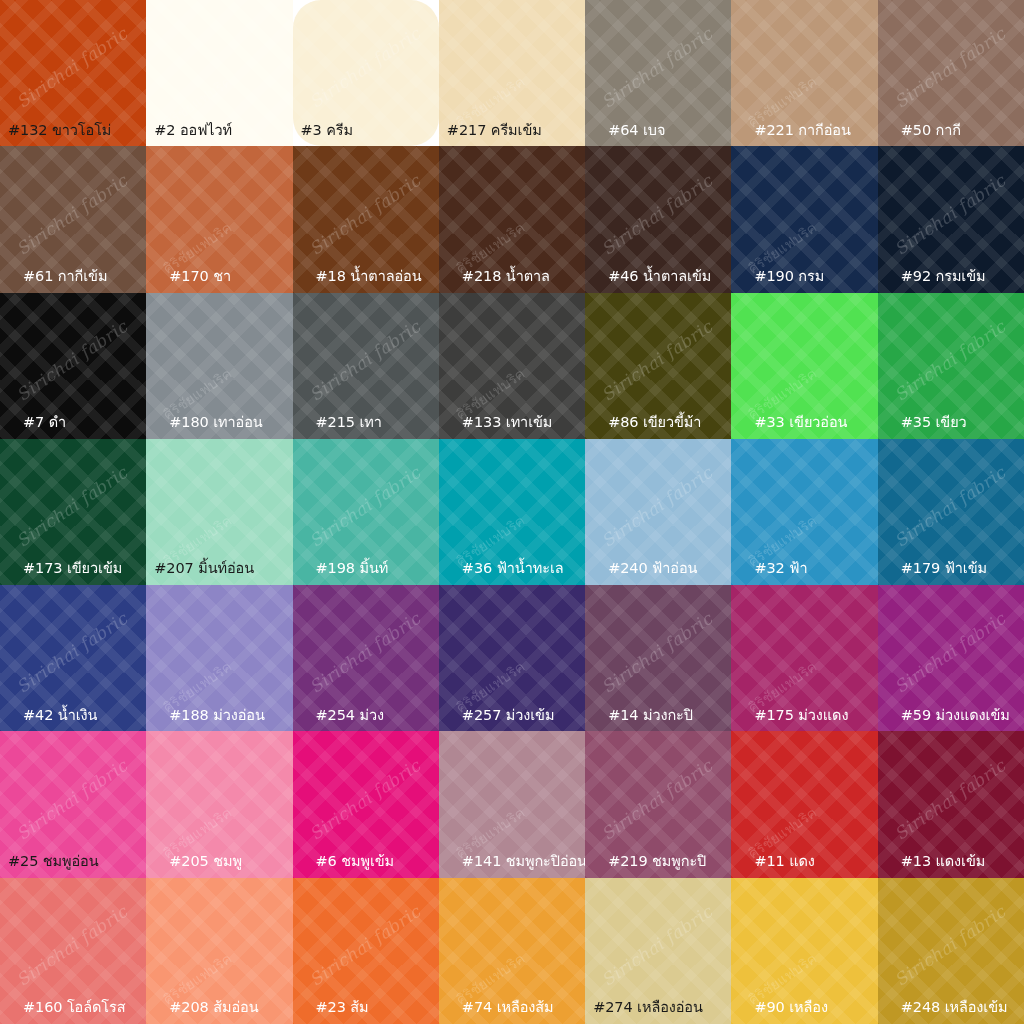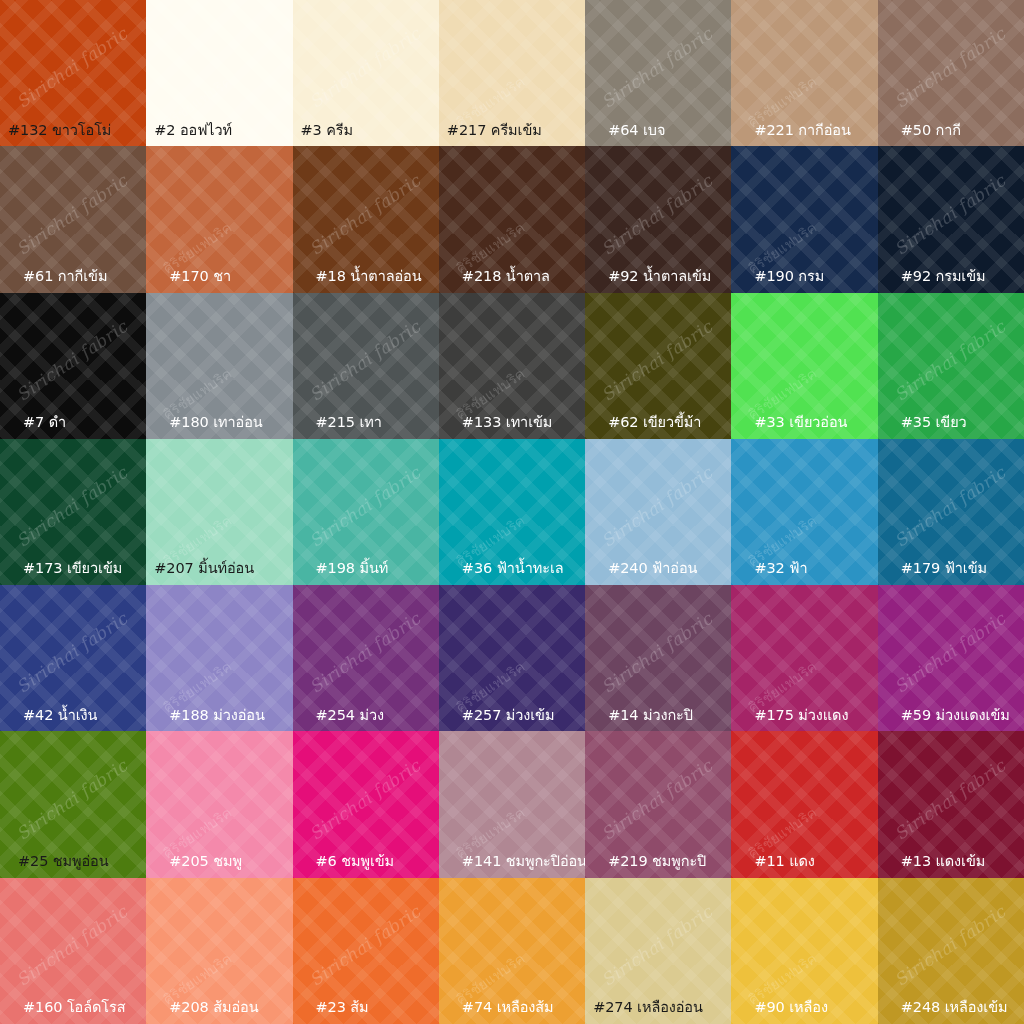--- a/index.html
+++ b/index.html
@@ -98,21 +98,21 @@
     <div class="swatch" style="background: #c2410c;">
       <div class="wm-lines"></div>
       <div class="wm-text">Sirichai fabric</div>
       <div class="swatch-label label-dark">#132 ขาวโอโม่</div>
     </div>
     <div class="swatch" style="background: rgb(255, 252, 242);">
       <div class="wm-lines"></div>
       <div class="wm-text-th">ศิริชัยแฟบริค</div>
       <div class="swatch-label label-dark">#2 ออฟไวท์</div>
     </div>
-    <div class="swatch" style="background: rgb(250, 240, 214);">
+    <div class="swatch" style="background: rgb(250, 240, 214); border-radius: 28px;">
       <div class="wm-lines"></div>
       <div class="wm-text">Sirichai fabric</div>
       <div class="swatch-label label-dark">#3 ครีม</div>
     </div>
     <div class="swatch" style="background: rgb(240, 220, 180);">
       <div class="wm-lines"></div>
       <div class="wm-text-th">ศิริชัยแฟบริค</div>
       <div class="swatch-label label-dark">#217 ครีมเข้ม</div>
     </div>
     <div class="swatch" style="background: rgb(135, 127, 114);">
@@ -146,21 +146,21 @@
       <div class="swatch-label label-light">#18 น้ำตาลอ่อน</div>
     </div>
     <div class="swatch" style="background: rgb(74, 42, 28);">
       <div class="wm-lines"></div>
       <div class="wm-text-th">ศิริชัยแฟบริค</div>
       <div class="swatch-label label-light">#218 น้ำตาล</div>
     </div>
     <div class="swatch" style="background: rgb(59, 38, 32);">
       <div class="wm-lines"></div>
       <div class="wm-text">Sirichai fabric</div>
-      <div class="swatch-label label-light">#92 น้ำตาลเข้ม</div>
+      <div class="swatch-label label-light">#46 น้ำตาลเข้ม</div>
     </div>
     <div class="swatch" style="background: rgb(21, 42, 77);">
       <div class="wm-lines"></div>
       <div class="wm-text-th">ศิริชัยแฟบริค</div>
       <div class="swatch-label label-light">#190 กรม</div>
     </div>
     <div class="swatch" style="background: rgb(13, 26, 44);">
       <div class="wm-lines"></div>
       <div class="wm-text">Sirichai fabric</div>
       <div class="swatch-label label-light">#92 กรมเข้ม</div>
@@ -181,21 +181,21 @@
       <div class="swatch-label label-light">#215 เทา</div>
     </div>
     <div class="swatch" style="background: rgb(61, 61, 60);">
       <div class="wm-lines"></div>
       <div class="wm-text-th">ศิริชัยแฟบริค</div>
       <div class="swatch-label label-light">#133 เทาเข้ม</div>
     </div>
     <div class="swatch" style="background: rgb(70, 67, 15);">
       <div class="wm-lines"></div>
       <div class="wm-text">Sirichai fabric</div>
-      <div class="swatch-label label-light">#62 เขียวขี้ม้า</div>
+      <div class="swatch-label label-light">#86 เขียวขี้ม้า</div>
     </div>
     <div class="swatch" style="background: rgb(81, 226, 81);">
       <div class="wm-lines"></div>
       <div class="wm-text-th">ศิริชัยแฟบริค</div>
       <div class="swatch-label label-light">#33 เขียวอ่อน</div>
     </div>
     <div class="swatch" style="background: rgb(39, 167, 71);">
       <div class="wm-lines"></div>
       <div class="wm-text">Sirichai fabric</div>
       <div class="swatch-label label-light">#35 เขียว</div>
@@ -263,21 +263,21 @@
     <div class="swatch" style="background: rgb(165, 36, 103);">
       <div class="wm-lines"></div>
       <div class="wm-text-th">ศิริชัยแฟบริค</div>
       <div class="swatch-label label-light">#175 ม่วงแดง</div>
     </div>
     <div class="swatch" style="background: rgb(147, 33, 128);">
       <div class="wm-lines"></div>
       <div class="wm-text">Sirichai fabric</div>
       <div class="swatch-label label-light">#59 ม่วงแดงเข้ม</div>
     </div>
-    <div class="swatch" style="background: #4d7c0f; padding-left: 10px;">
+    <div class="swatch" style="background: #ec4899;">
       <div class="wm-lines"></div>
       <div class="wm-text">Sirichai fabric</div>
       <div class="swatch-label label-dark">#25 ชมพูอ่อน</div>
     </div>
     <div class="swatch" style="background: rgb(244, 137, 171);">
       <div class="wm-lines"></div>
       <div class="wm-text-th">ศิริชัยแฟบริค</div>
       <div class="swatch-label label-light">#205 ชมพู</div>
     </div>
     <div class="swatch" style="background: rgb(229, 14, 121);">

